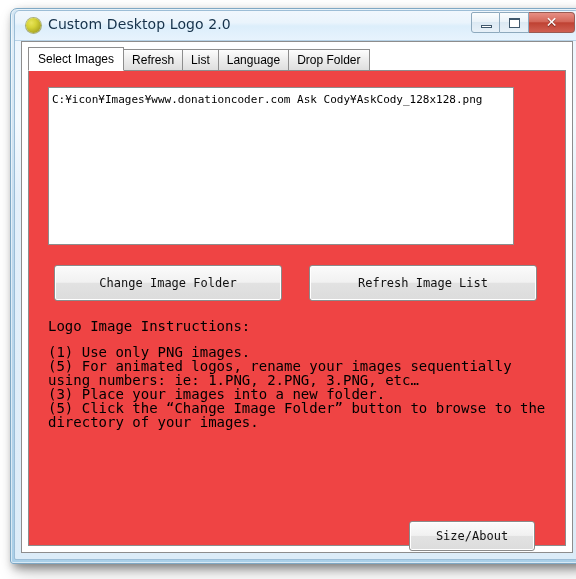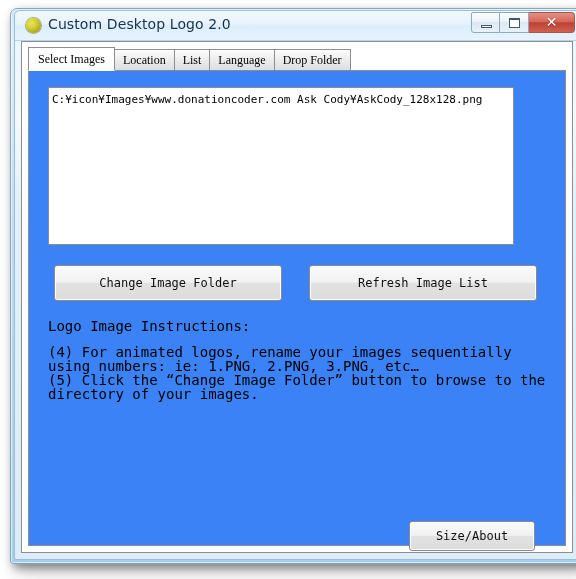--- a/index.html
+++ b/index.html
@@ -156,21 +156,21 @@
     height: 23px;
     border-bottom: 1px solid #8d8d8d;
     box-sizing: border-box;
     display: flex;
     align-items: flex-end;
   }
   .tab {
     height: 21px;
     box-sizing: border-box;
     padding: 0 8px;
-    font-family: Liberation Serif, serif;
+    font-family: Liberation Sans, sans-serif;
     font-size: 12px;
     color: #000000;
     line-height: 20px;
     border: 1px solid #8d8d8d;
     border-bottom: none;
     background: linear-gradient(to bottom, #fdfdfd 0%, #eeeeee 45%, #dedede 100%);
     margin-right: -1px;
     white-space: nowrap;
   }
   .tab.active {
@@ -184,21 +184,21 @@
     padding: 0 9px;
   }
 
   
   #tabpage {
     position: absolute;
     left: 6px;
     top: 29px;
     right: 6px;
     bottom: 6px;
-    background: #3b82f6;
+    background: #ef4444;
     border: 1px solid #8d8d8d;
     border-top: none;
     box-sizing: border-box;
   }
 
   
   #imagelist {
     position: absolute;
     left: 19px;
     top: 16px;
@@ -293,21 +293,21 @@
         <div class="capbtn" id="btn-close">
           <span class="glyph-close">✕</span>
         </div>
       </div>
     </div>
 
     <div id="client">
 
       <div id="tabstrip">
         <div class="tab active">Select Images</div>
-        <div class="tab">Location</div>
+        <div class="tab">Refresh</div>
         <div class="tab">List</div>
         <div class="tab">Language</div>
         <div class="tab">Drop Folder</div>
       </div>
 
       <div id="tabpage">
 
         <div id="imagelist">
           <div class="list-item">C:¥icon¥Images¥www.donationcoder.com Ask Cody¥AskCody_128x128.png</div>
         </div>
@@ -315,21 +315,23 @@
         <div class="pushbtn" id="btn-change-folder">
           <span>Change Image Folder</span>
         </div>
 
         <div class="pushbtn" id="btn-refresh-list">
           <span>Refresh Image List</span>
         </div>
 
         <div id="instructions">
           <div class="ins-title">Logo Image Instructions:</div>
-          <div class="ins-line">(4) For animated logos, rename your images sequentially using numbers: ie: 1.PNG, 2.PNG, 3.PNG, etc…</div>
+          <div class="ins-line">(1) Use only PNG images.</div>
+          <div class="ins-line">(5) For animated logos, rename your images sequentially using numbers: ie: 1.PNG, 2.PNG, 3.PNG, etc…</div>
+          <div class="ins-line">(3) Place your images into a new folder.</div>
           <div class="ins-line">(5) Click the “Change Image Folder” button to browse to the directory of your images.</div>
         </div>
 
         <div class="pushbtn" id="btn-help-about">
           <span>Size/About</span>
         </div>
 
       </div>
     </div>
   </div>

